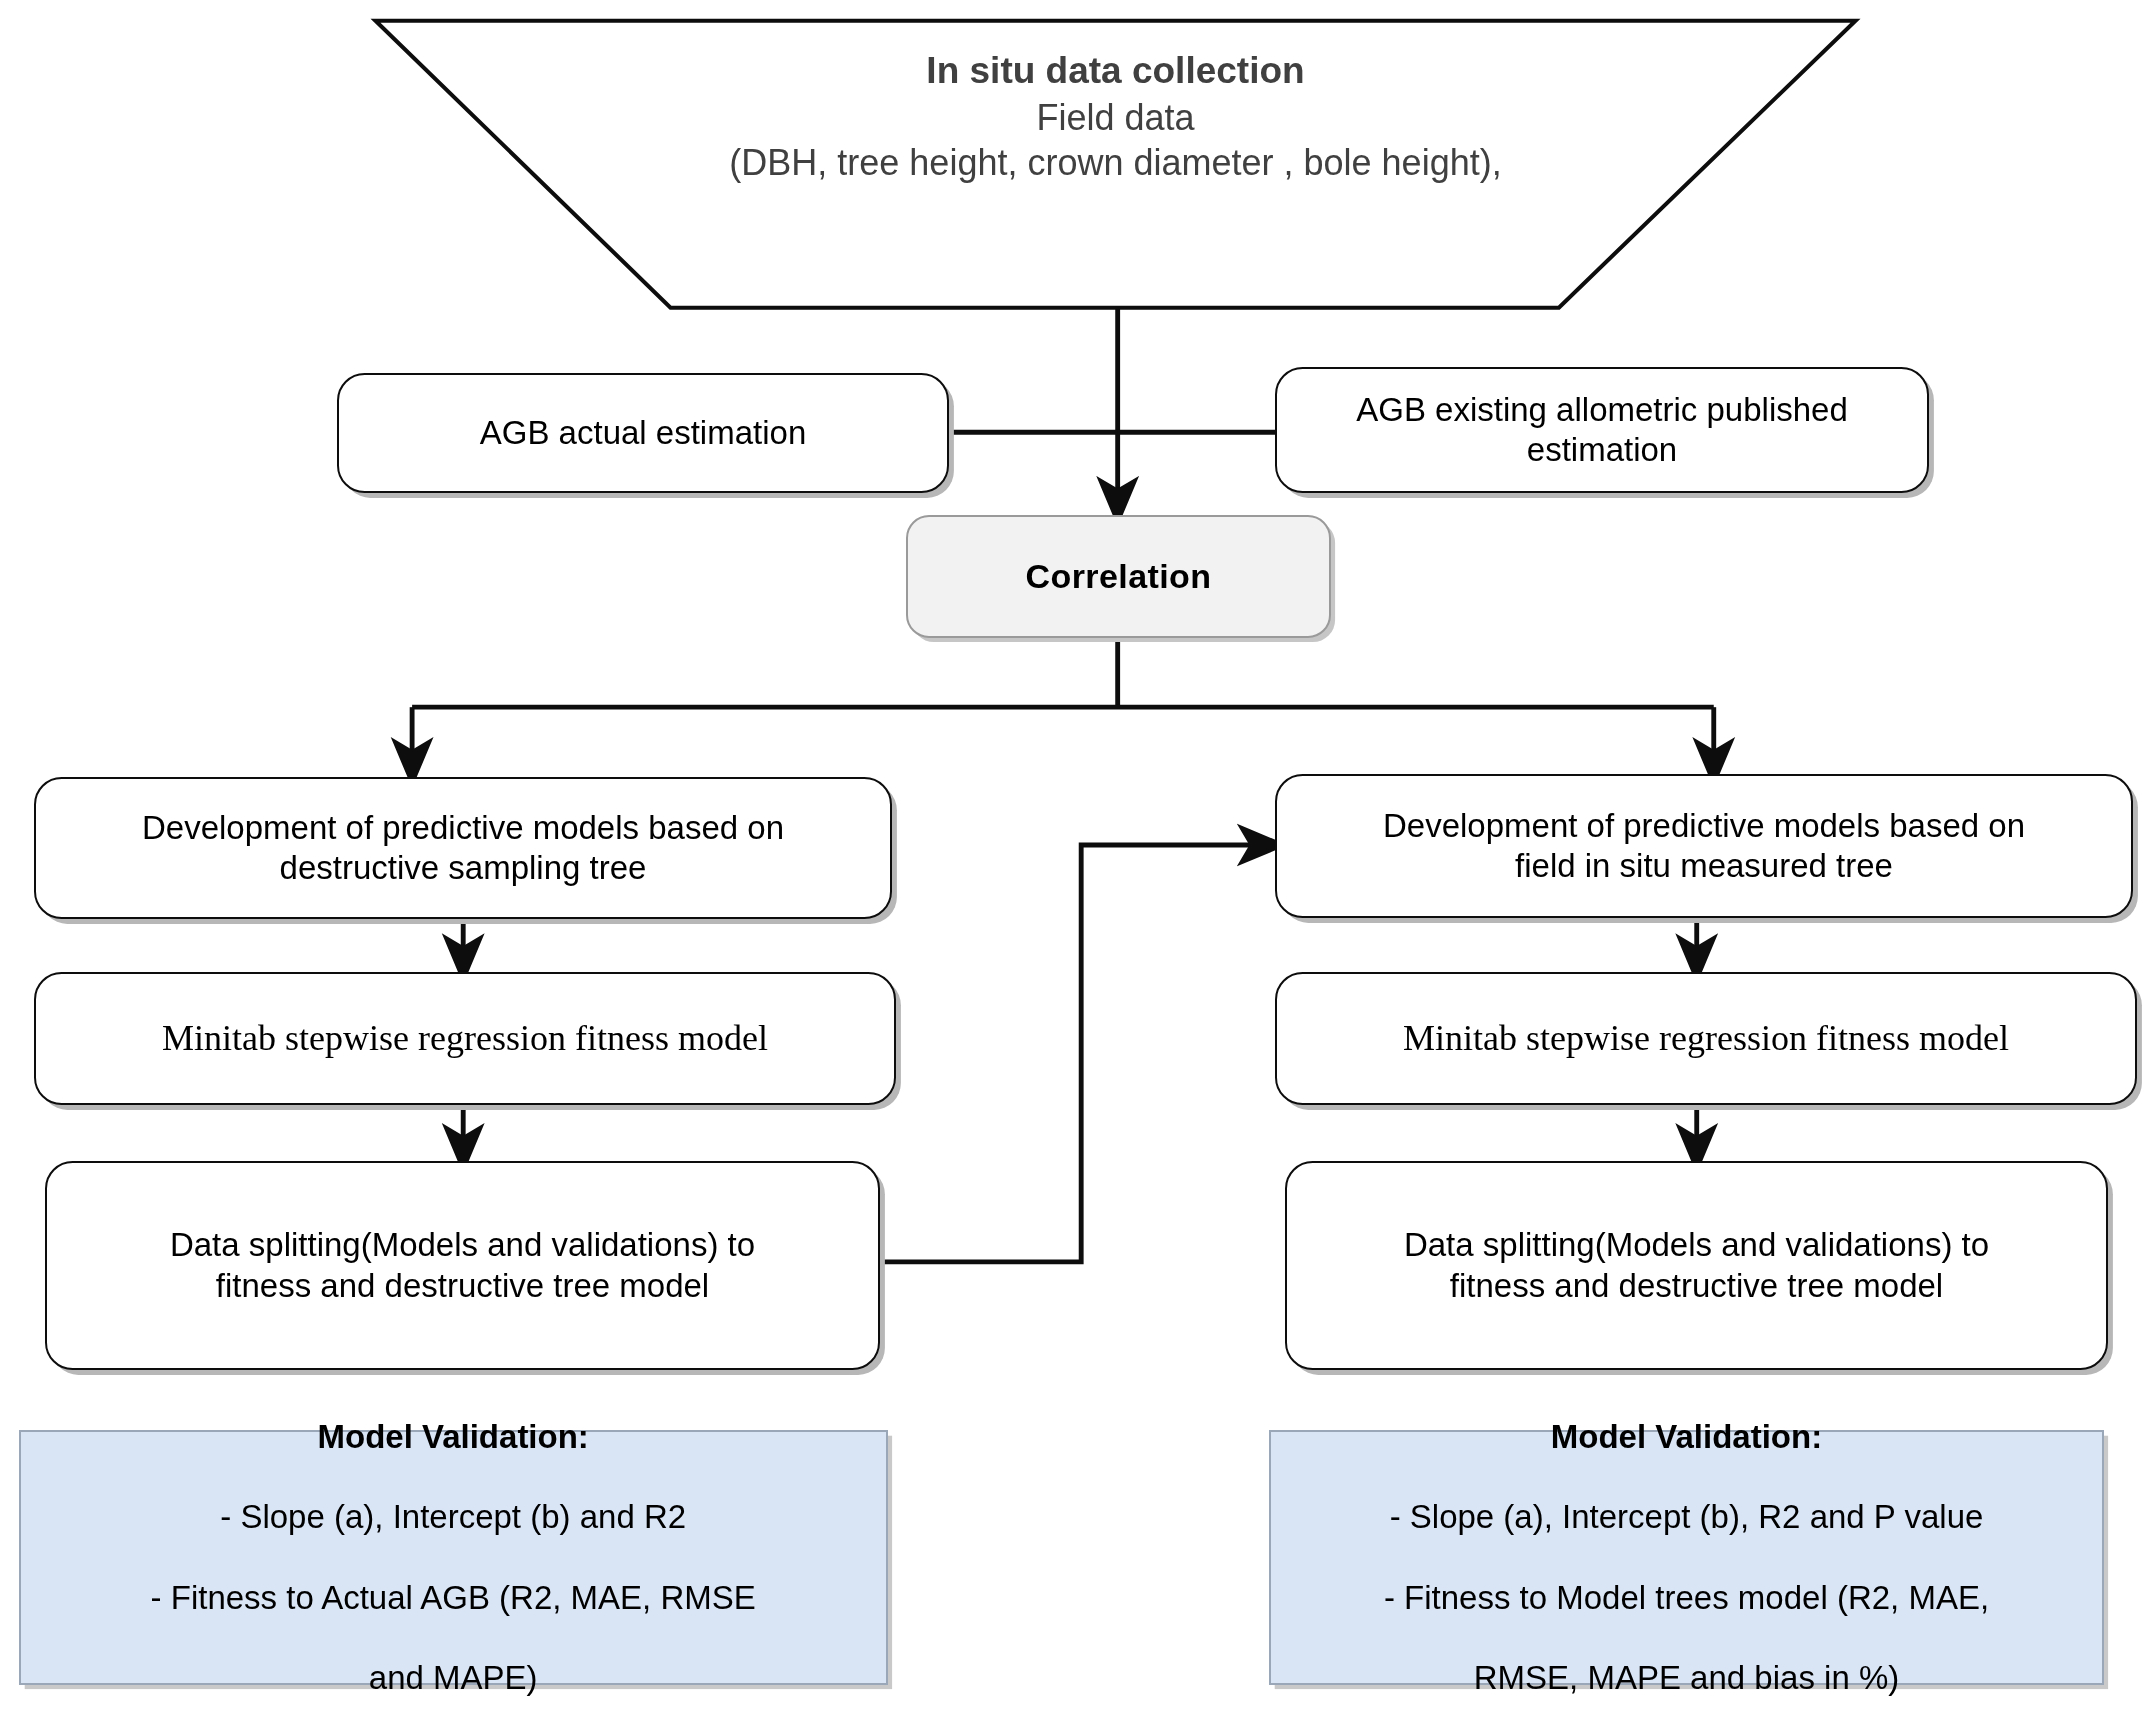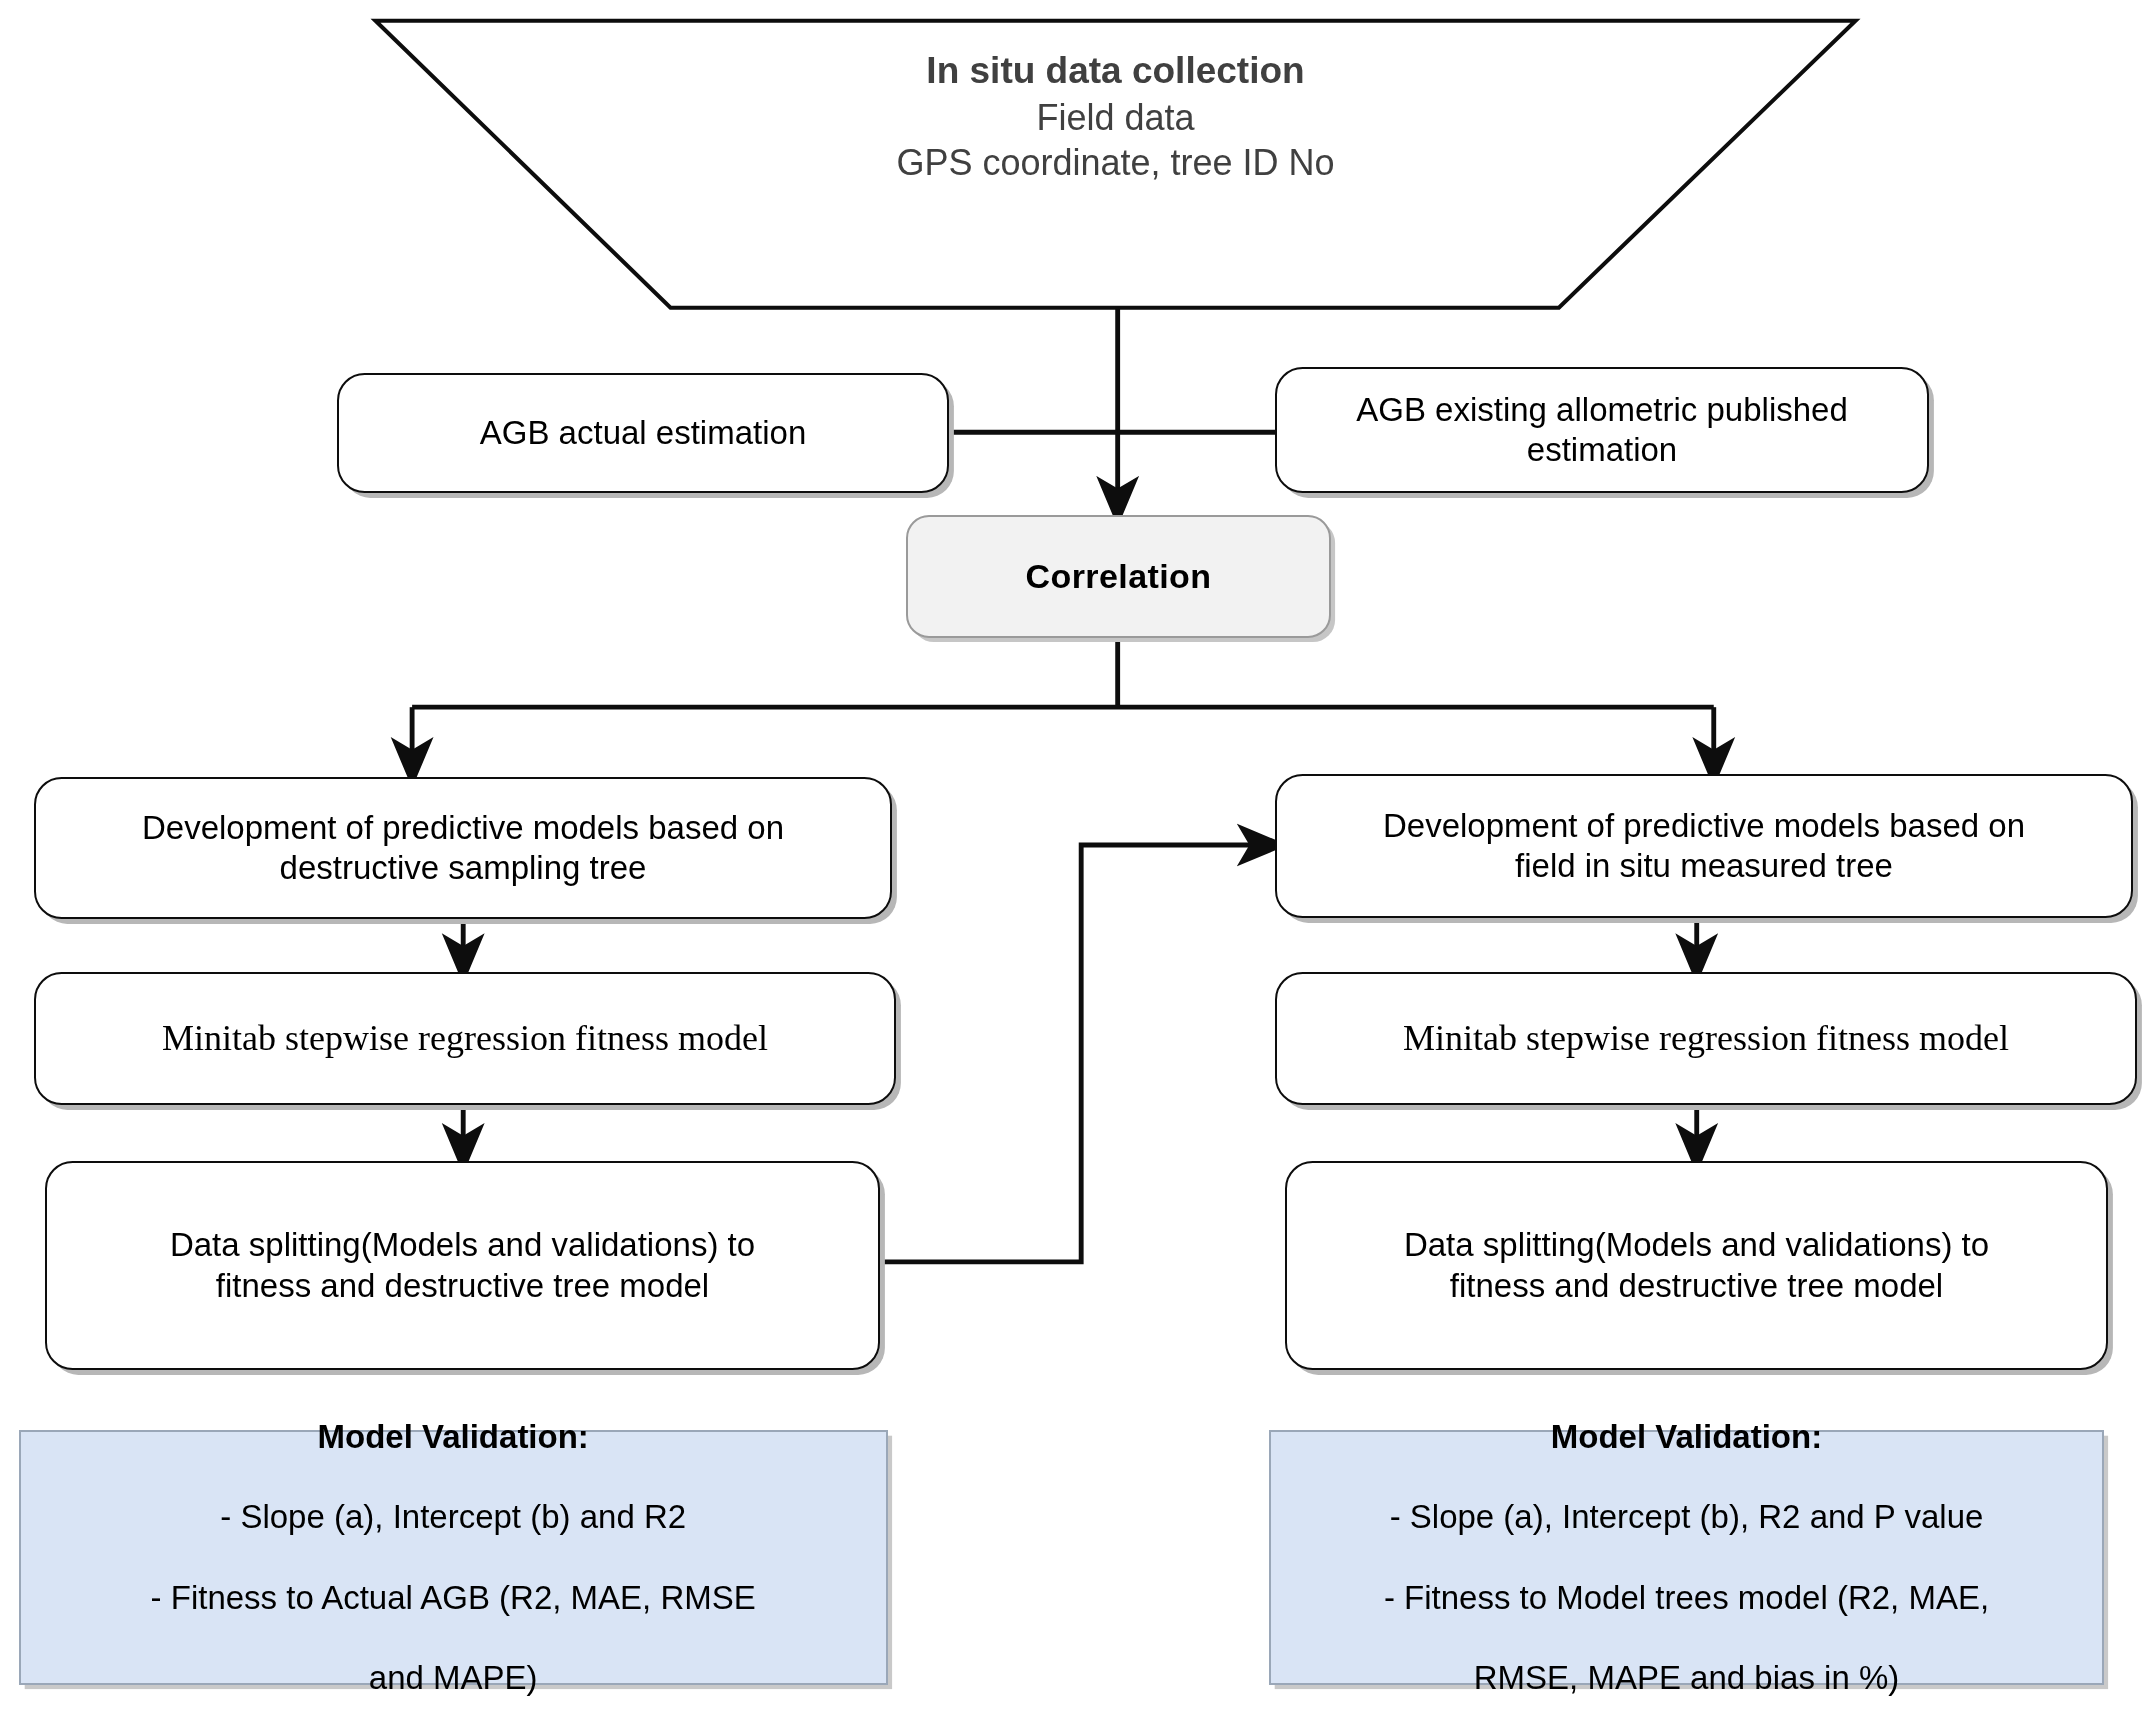--- a/index.html
+++ b/index.html
@@ -135,21 +135,21 @@
     </g>
   </svg>
 
   <div class="trapezoid-wrap">
     <svg width="1517" height="308" viewBox="0 0 1870 380">
       <polygon points="22,12 1848,12 1482,366 386,366" fill="#ffffff" stroke="#0d0d0d" stroke-width="5"></polygon>
     </svg>
     <div class="trapezoid-text">
       <div class="ttitle">In situ data collection</div>
       <div>Field data</div>
-      <div>GPS coordinate, tree ID No</div>
+      <div>(DBH, tree height, crown diameter , bole height),</div>
     </div>
   </div>
 
   <div class="node proc" style="left:337px; top:373px; width:612px; height:120px;">
     <div class="node-text">AGB actual estimation</div>
   </div>
 
   <div class="node proc" style="left:1275px; top:367px; width:654px; height:126px;">
     <div class="node-text">AGB existing allometric published
 estimation</div>

